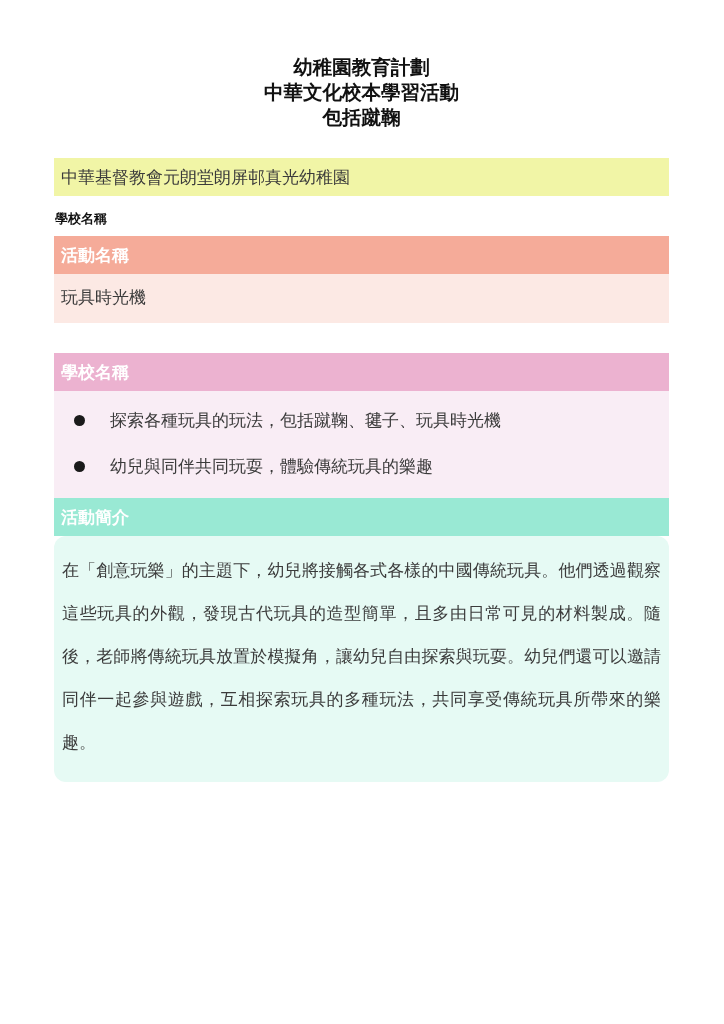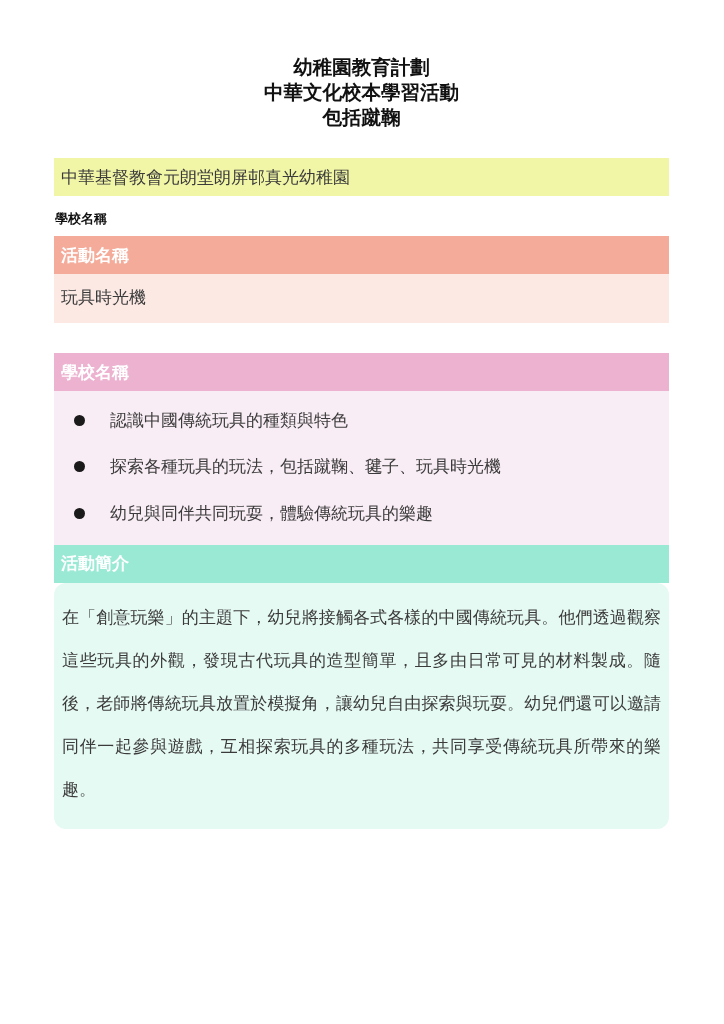--- a/index.html
+++ b/index.html
@@ -128,24 +128,20 @@
     <div class="sec-header salmon">活動名稱</div>
     <div class="sec-content salmon-light">玩具時光機</div>
   </section>
 
   <section class="section sec-objectives">
     <div class="sec-header pink">學校名稱</div>
     <div class="sec-content pink-light">
       <ul class="obj-list">
         <li>
           <span class="dot"></span>
-          <span>認識中國傳統玩具的種類與特色</span>
-        </li>
-        <li>
-          <span class="dot"></span>
           <span>探索各種玩具的玩法，包括蹴鞠、毽子、玩具時光機</span>
         </li>
         <li>
           <span class="dot"></span>
           <span>幼兒與同伴共同玩耍，體驗傳統玩具的樂趣</span>
         </li>
       </ul>
     </div>
   </section>
 

